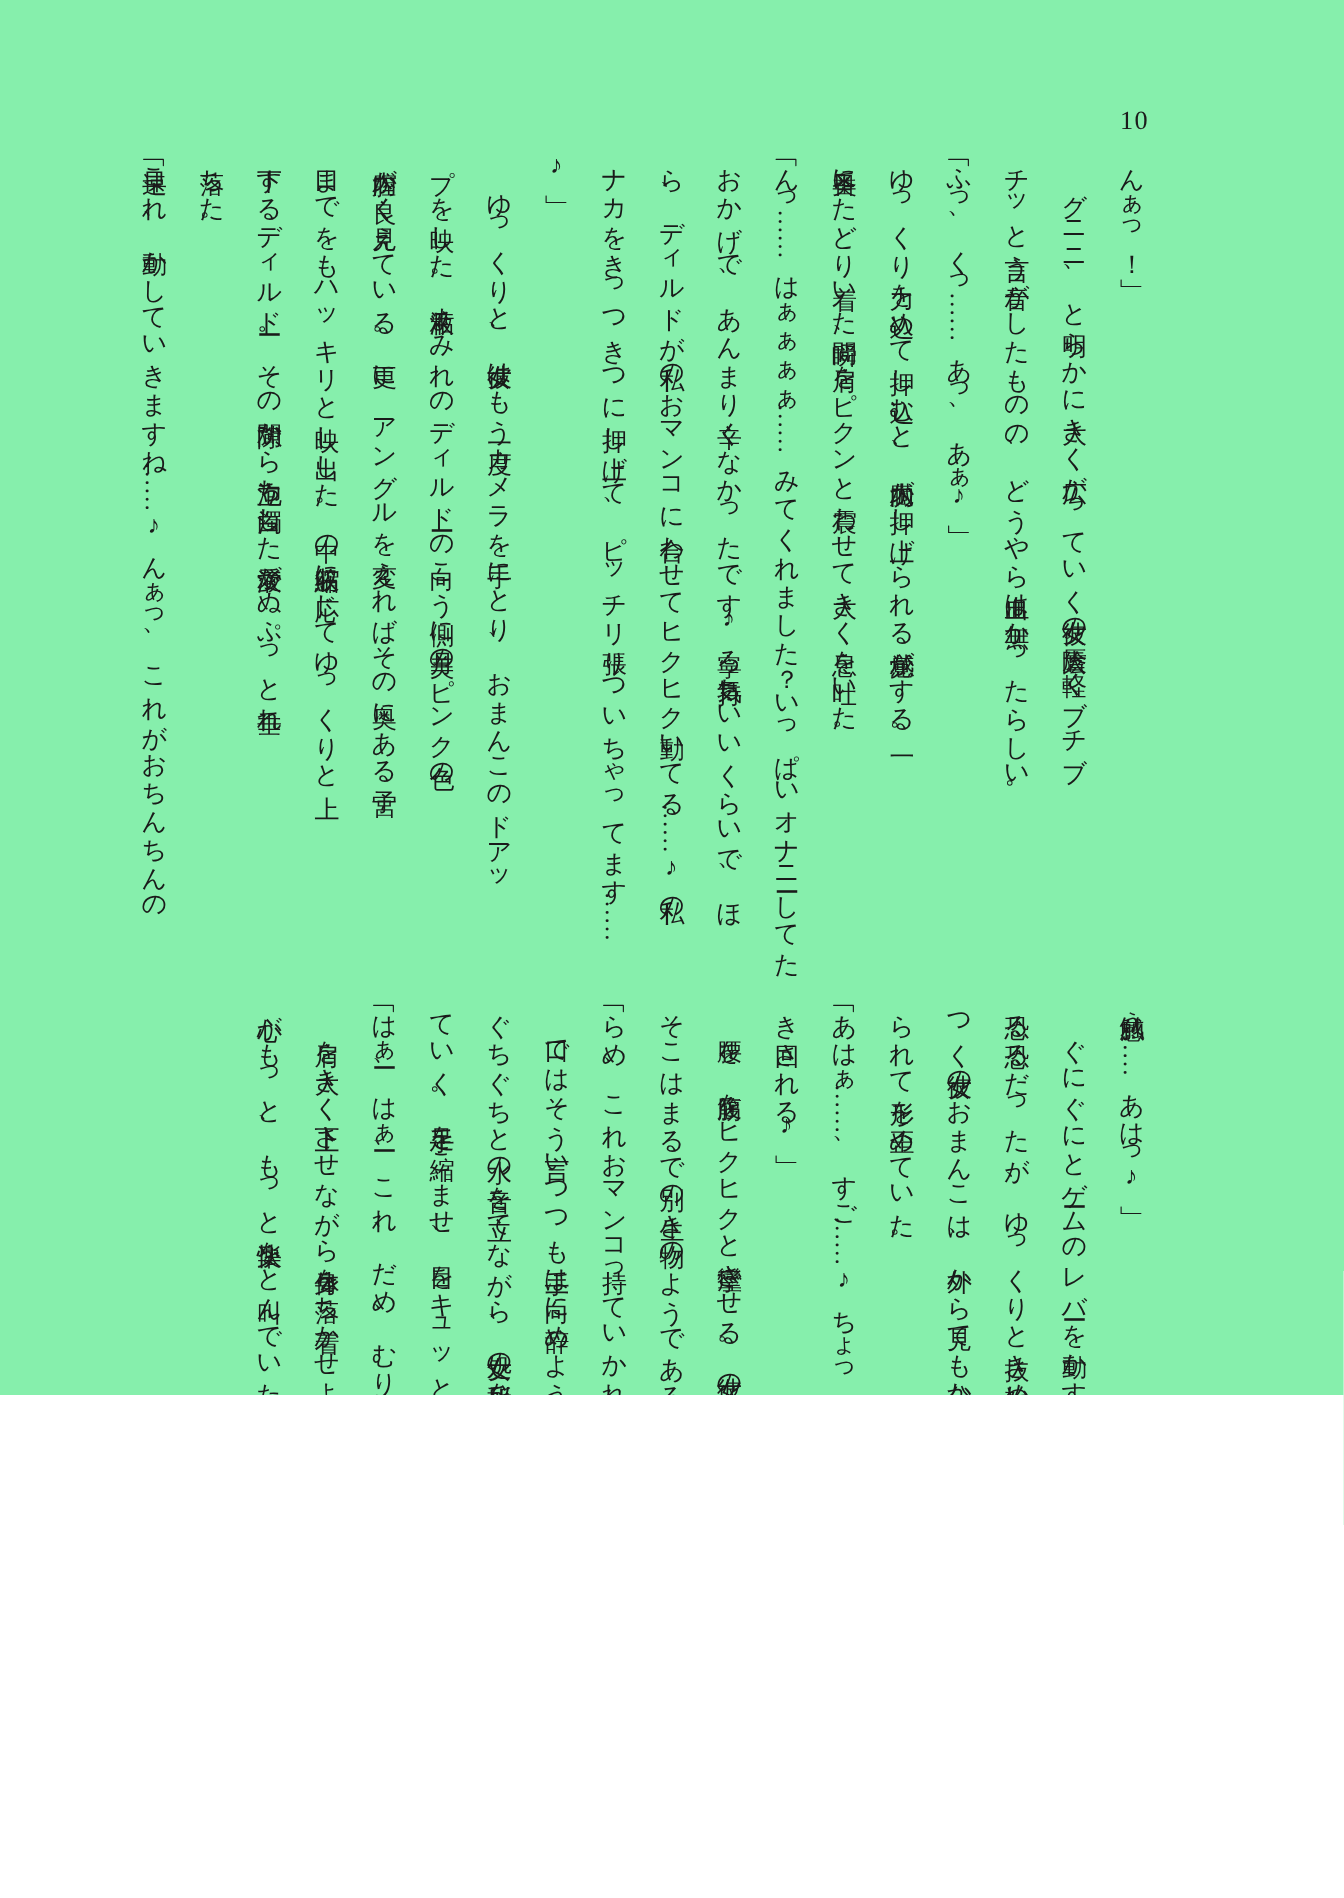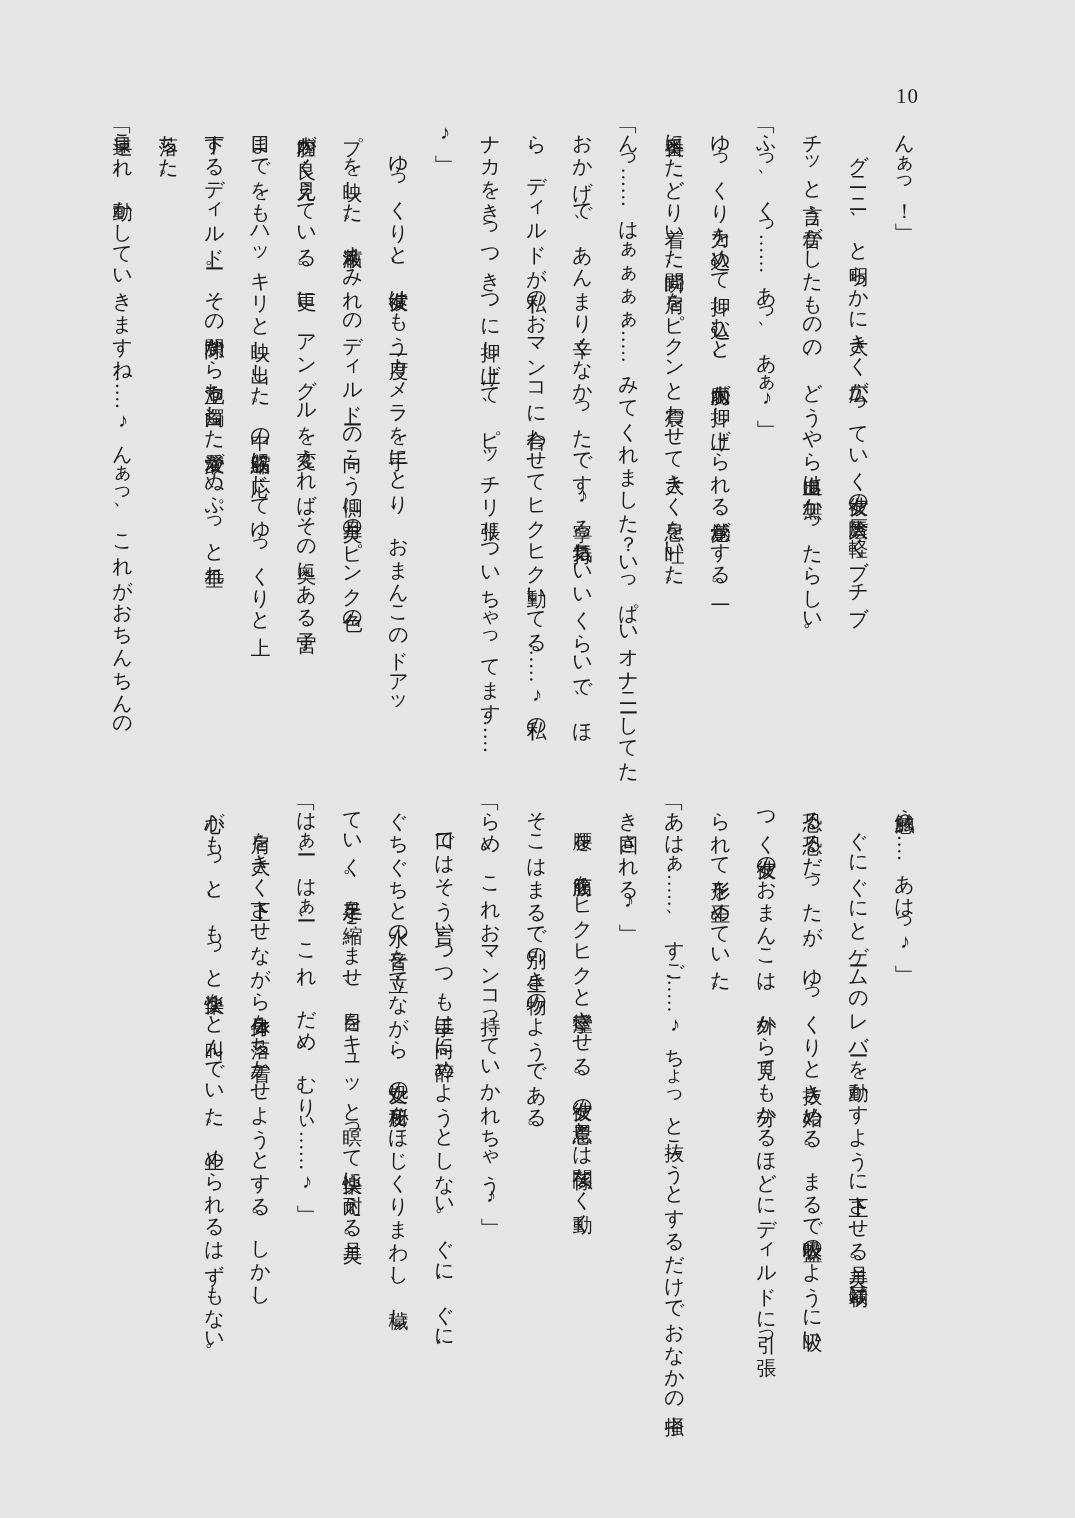--- a/index.html
+++ b/index.html
@@ -3,22 +3,22 @@
 <meta charset="utf-8">
 <style>
   html, body {
     margin: 0;
     padding: 0;
     background: #ffffff;
   }
   .page {
     position: relative;
     width: 1075px;
-    height: 1518px;
-    background: #e5e5e5;
+    height: 1116px;
+    background: #86efac;
     overflow: hidden;
     font-family: "Liberation Serif", "DejaVu Serif", serif;
   }
   .page-number {
     position: absolute;
     top: 84px;
     left: 896px;
     font-size: 21px;
     color: #1c1c1c;
     letter-spacing: 1px;

